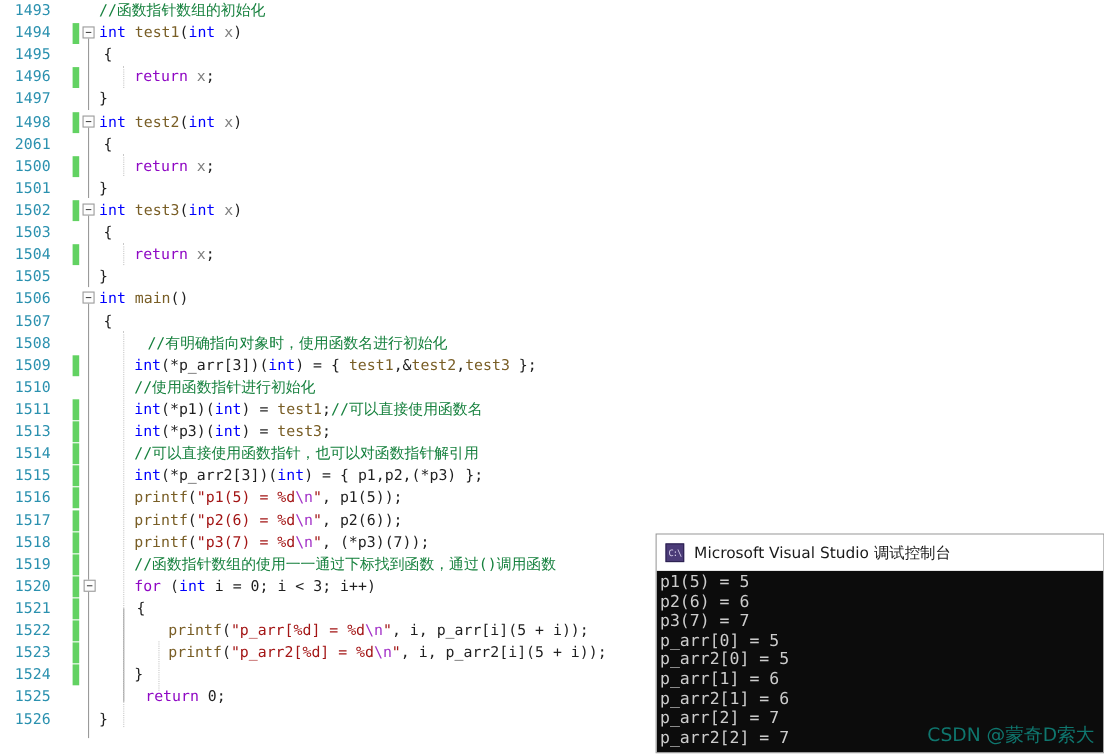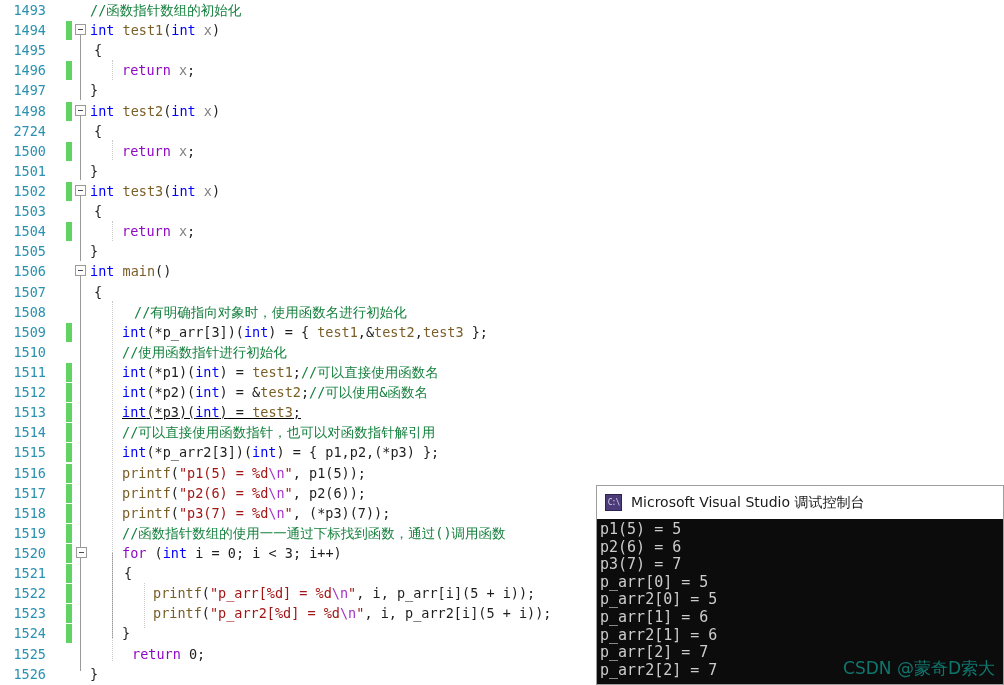--- a/index.html
+++ b/index.html
@@ -204,21 +204,21 @@
   </div>
 
   <div class="code-line">
     <span class="ln">1498</span>
     <span class="chg"></span>
     <span class="fold"></span>
     <span class="codetext"><span class="kw">int</span> <span class="fn">test2</span><span class="pun">(</span><span class="kw">int</span> <span class="var">x</span><span class="pun">)</span></span>
   </div>
 
   <div class="code-line">
-    <span class="ln">2724</span>
+    <span class="ln">2061</span>
     <span class="codetext" style="left:94px;"><span class="pun">{</span></span>
   </div>
 
   <div class="code-line">
     <span class="ln">1500</span>
     <span class="chg"></span>
     <span class="codetext" style="left:122px;"><span class="ctl">return</span> <span class="var">x</span><span class="pun">;</span></span>
   </div>
 
   <div class="code-line">
@@ -275,30 +275,25 @@
     <span class="ln">1510</span>
     <span class="codetext" style="left:122px;"><span class="cmt">//使用函数指针进行初始化</span></span>
   </div>
 
   <div class="code-line">
     <span class="ln">1511</span>
     <span class="chg"></span>
     <span class="codetext" style="left:122px;"><span class="kw">int</span><span class="pun">(*</span><span class="id">p1</span><span class="pun">)(</span><span class="kw">int</span><span class="pun">)</span> <span class="pun">=</span> <span class="fn">test1</span><span class="pun">;</span><span class="cmt">//可以直接使用函数名</span></span>
   </div>
 
-  <div class="code-line">
-    <span class="ln">1512</span>
-    <span class="chg"></span>
-    <span class="codetext" style="left:122px;"><span class="kw">int</span><span class="pun">(*</span><span class="id">p2</span><span class="pun">)(</span><span class="kw">int</span><span class="pun">)</span> <span class="pun">= &amp;</span><span class="fn">test2</span><span class="pun">;</span><span class="cmt">//可以使用&amp;函数名</span></span>
-  </div>
 
   <div class="code-line">
     <span class="ln">1513</span>
     <span class="chg"></span>
-    <span class="codetext" style="left:122px;text-decoration:underline;"><span class="kw">int</span><span class="pun">(*</span><span class="id">p3</span><span class="pun">)(</span><span class="kw">int</span><span class="pun">)</span> <span class="pun">=</span> <span class="fn">test3</span><span class="pun">;</span></span>
+    <span class="codetext" style="left:122px;"><span class="kw">int</span><span class="pun">(*</span><span class="id">p3</span><span class="pun">)(</span><span class="kw">int</span><span class="pun">)</span> <span class="pun">=</span> <span class="fn">test3</span><span class="pun">;</span></span>
   </div>
 
   <div class="code-line">
     <span class="ln">1514</span>
     <span class="chg"></span>
     <span class="codetext" style="left:122px;"><span class="cmt">//可以直接使用函数指针，也可以对函数指针解引用</span></span>
   </div>
 
   <div class="code-line">
     <span class="ln">1515</span>

